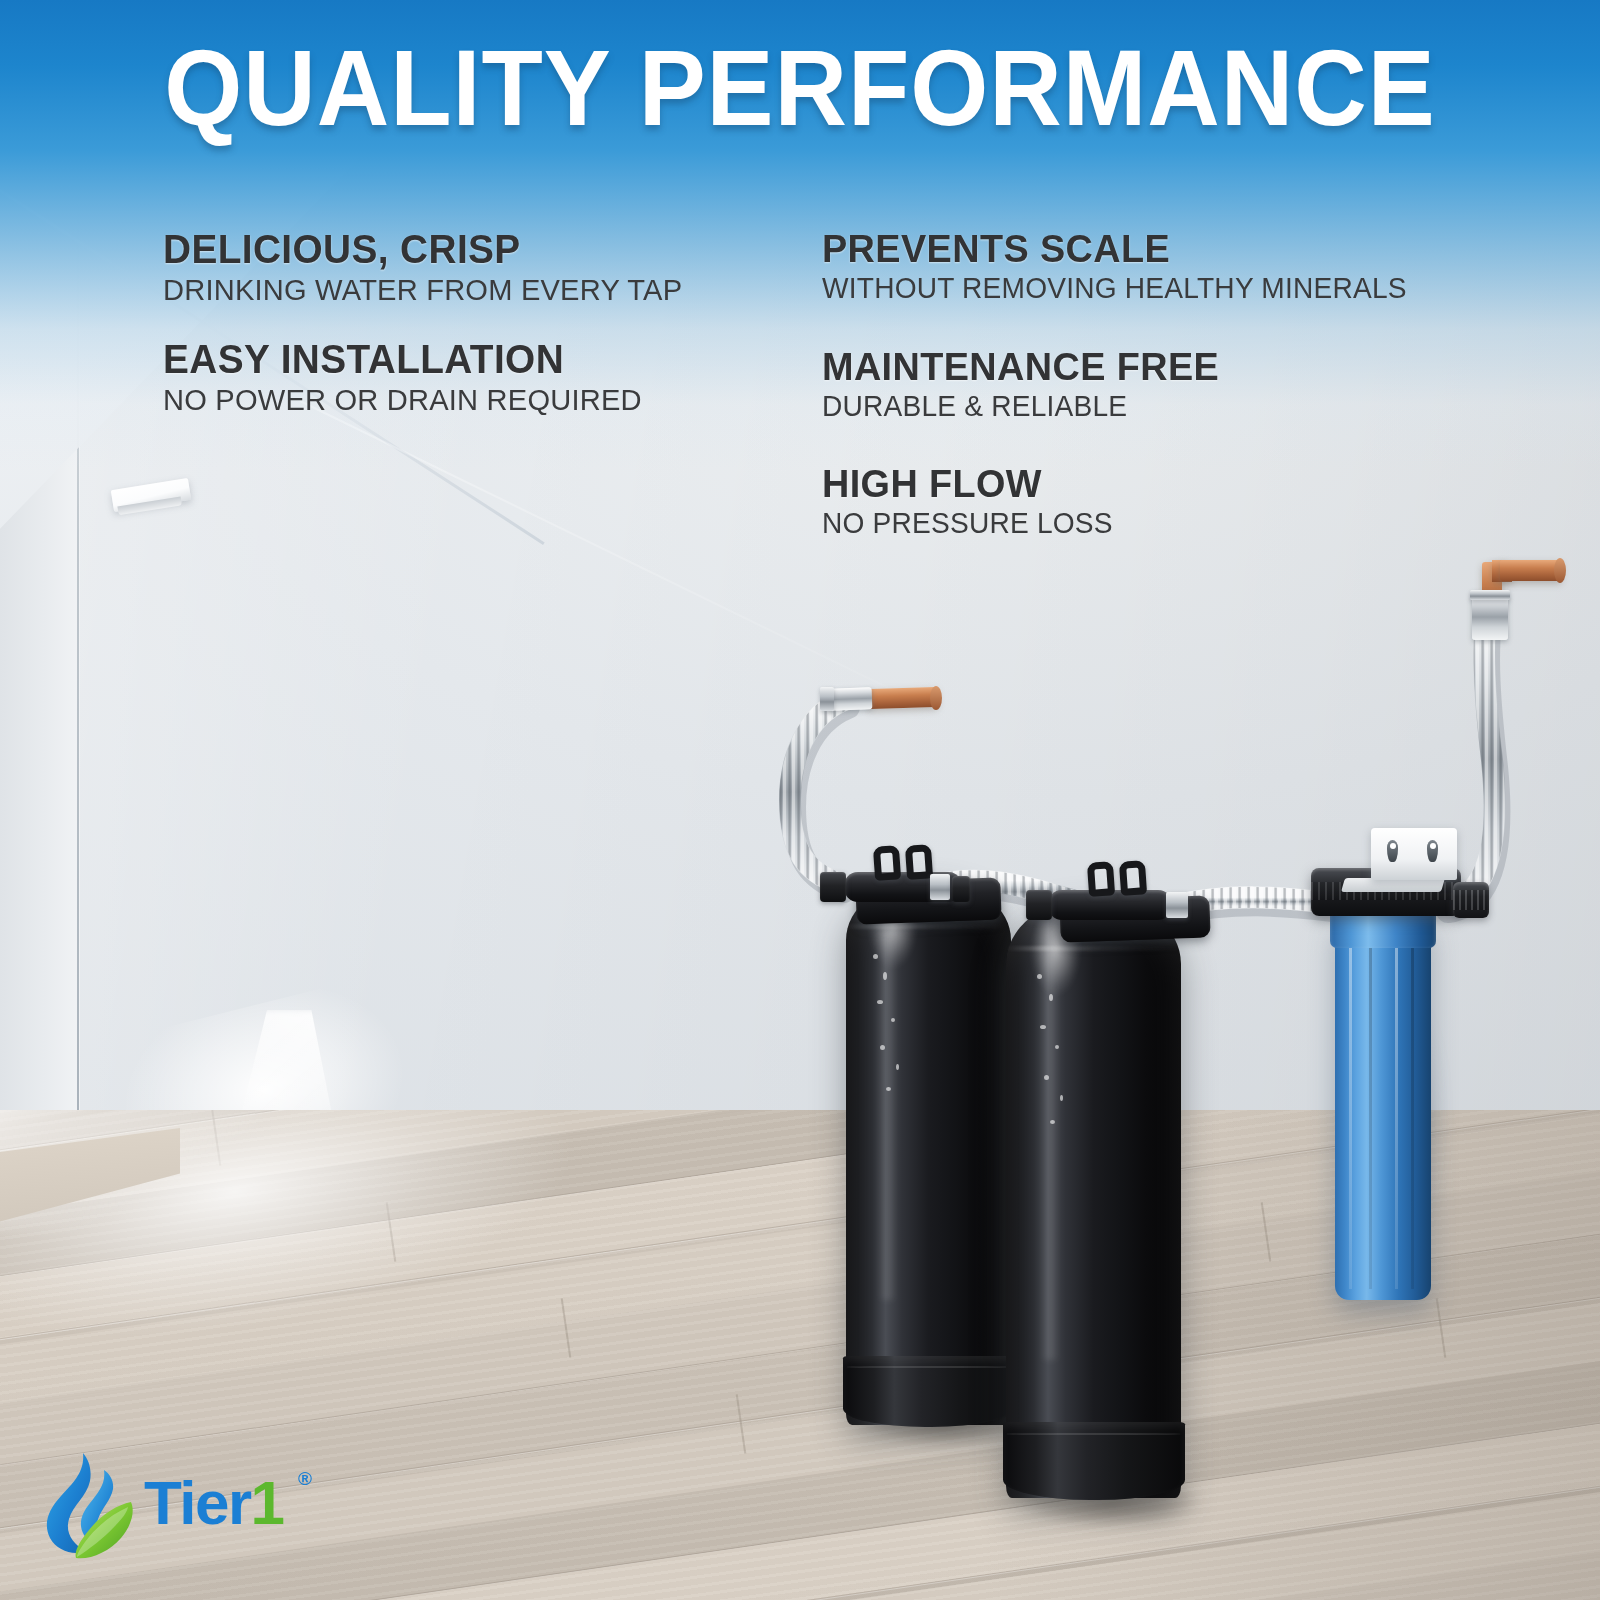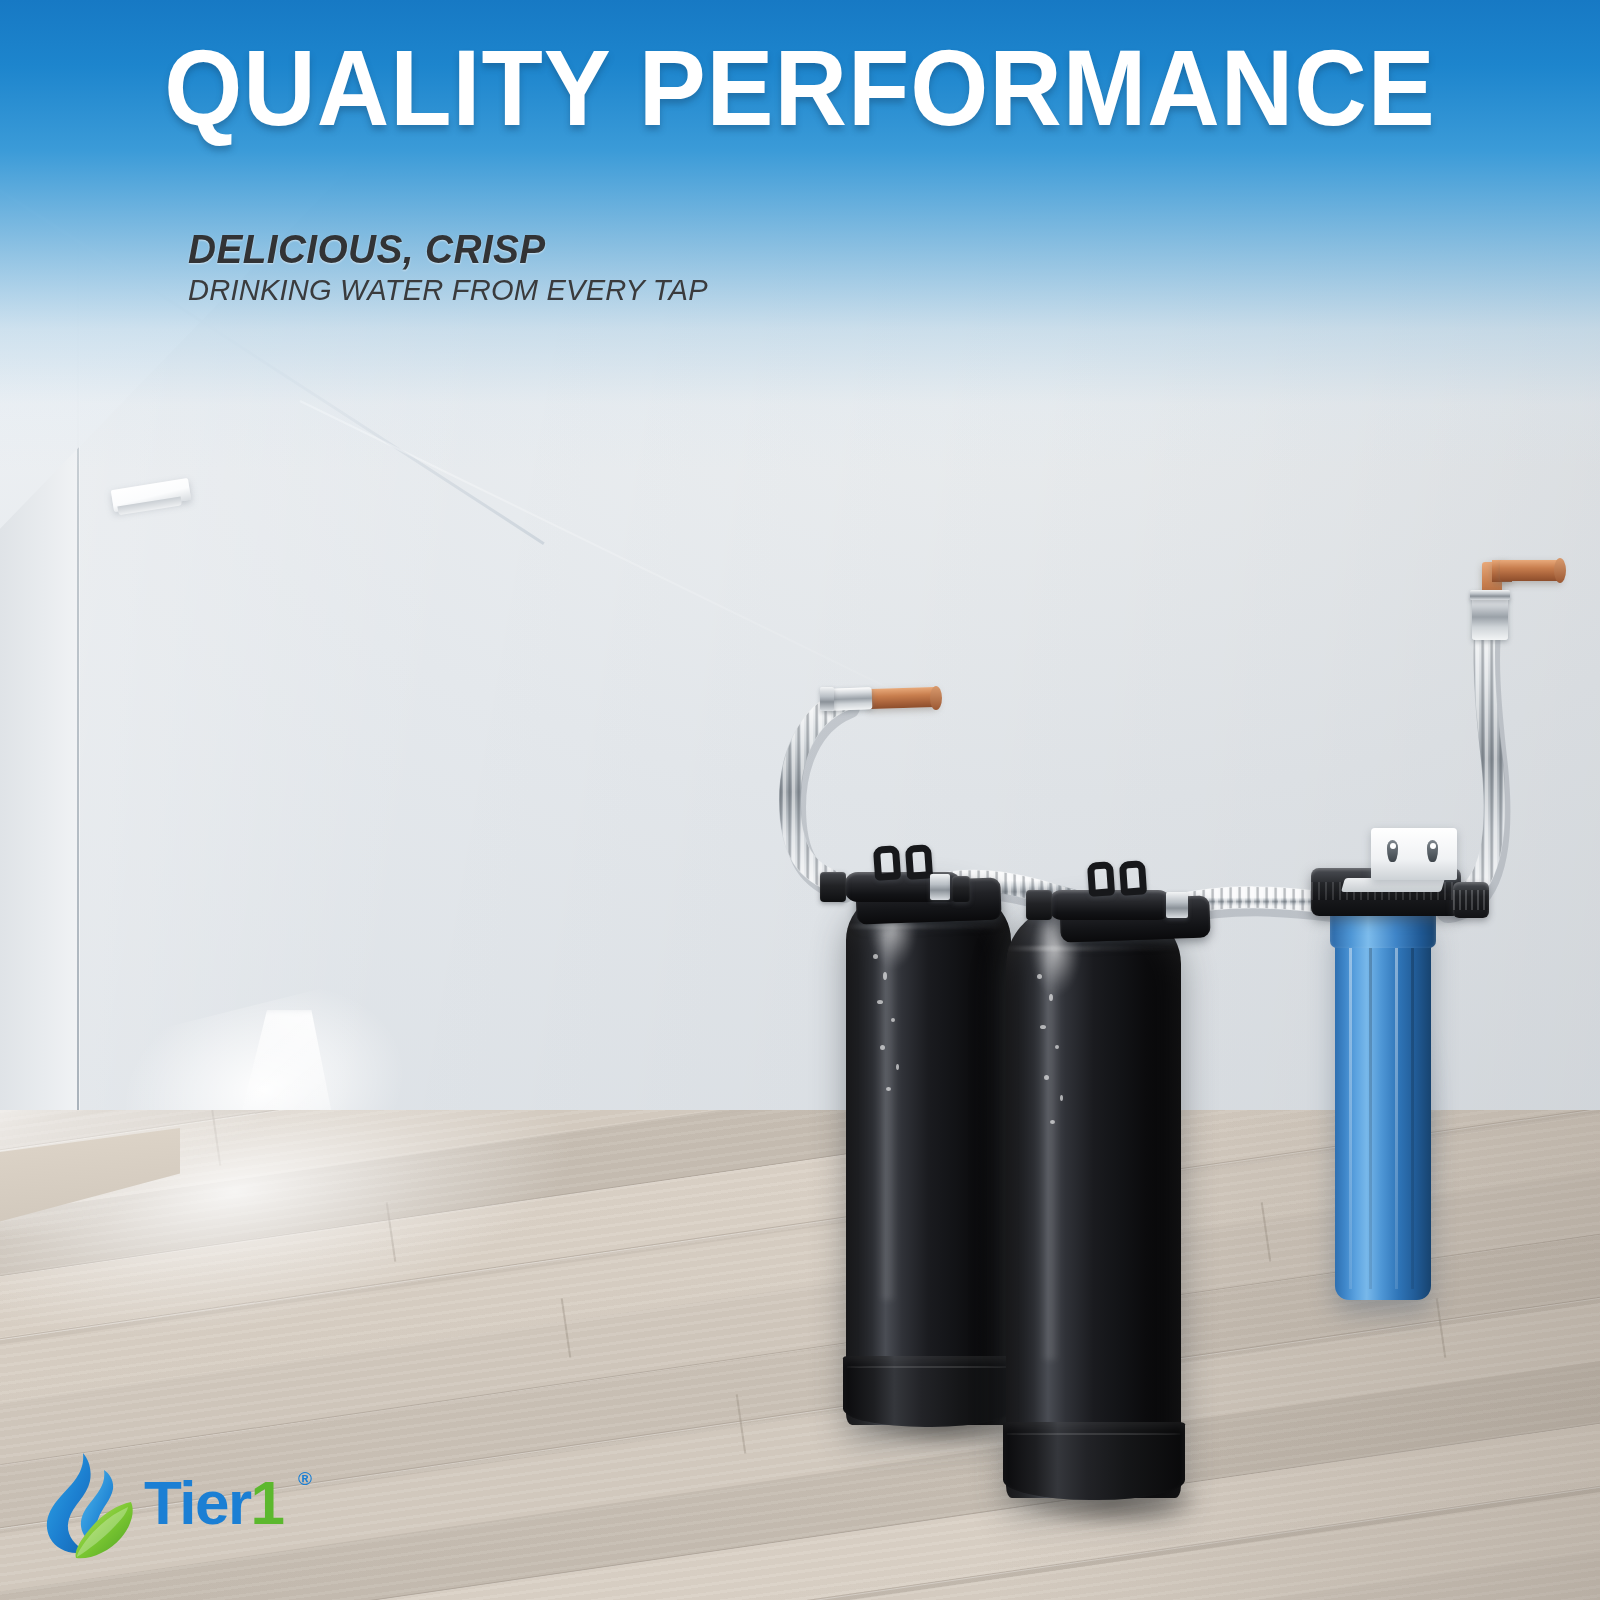--- a/index.html
+++ b/index.html
@@ -351,21 +351,21 @@
     color:#ffffff;
     transform:scaleX(.93);
     text-shadow:0 5px 7px rgba(20,70,110,.38);
     white-space:nowrap;
   }
 
   .features{
     position:absolute; left:0; top:228px; width:1600px; height:420px;
   }
   .col{ position:absolute; top:0; }
-  .col-left{ left:188px; width:620px;font-style:italic; }
+  .col-left{ left:163px; width:620px; }
   .col-right{ left:822px; width:740px; }
 
   .feature{ margin-bottom:30px; }
   .feature .f-title{
     font-family:"Liberation Sans", sans-serif;
     font-weight:bold;
     font-size:40px;
     line-height:1.06;
     letter-spacing:.4px;
     color:#323335;
@@ -604,25 +604,47 @@
 
   <div class="features">
 
     <div class="col col-left">
 
       <div class="feature">
         <div class="f-title">DELICIOUS, CRISP</div>
         <div class="f-sub">DRINKING WATER FROM EVERY TAP</div>
       </div>
 
-
-
-
-    </div>
-
+      <div class="feature">
+        <div class="f-title">EASY INSTALLATION</div>
+        <div class="f-sub">NO POWER OR DRAIN REQUIRED</div>
+      </div>
+
+
+
+    </div>
+
+    <div class="col col-right">
+
+      <div class="feature">
+        <div class="f-title">PREVENTS SCALE</div>
+        <div class="f-sub">WITHOUT REMOVING HEALTHY MINERALS</div>
+      </div>
+
+      <div class="feature">
+        <div class="f-title">MAINTENANCE  FREE</div>
+        <div class="f-sub">DURABLE &amp; RELIABLE</div>
+      </div>
+
+      <div class="feature">
+        <div class="f-title">HIGH FLOW</div>
+        <div class="f-sub">NO PRESSURE LOSS</div>
+      </div>
+
+    </div>
   </div>
 
   <div class="logo">
     <div class="logo-mark">
       <svg width="108" height="112" viewBox="0 0 108 112" aria-hidden="true">
         <defs>
           <linearGradient id="bluA" x1="0" y1="0" x2="1" y2="1">
             <stop offset="0%" stop-color="#2fa7e8"></stop>
             <stop offset="55%" stop-color="#1c7fd0"></stop>
             <stop offset="100%" stop-color="#1565b0"></stop>

